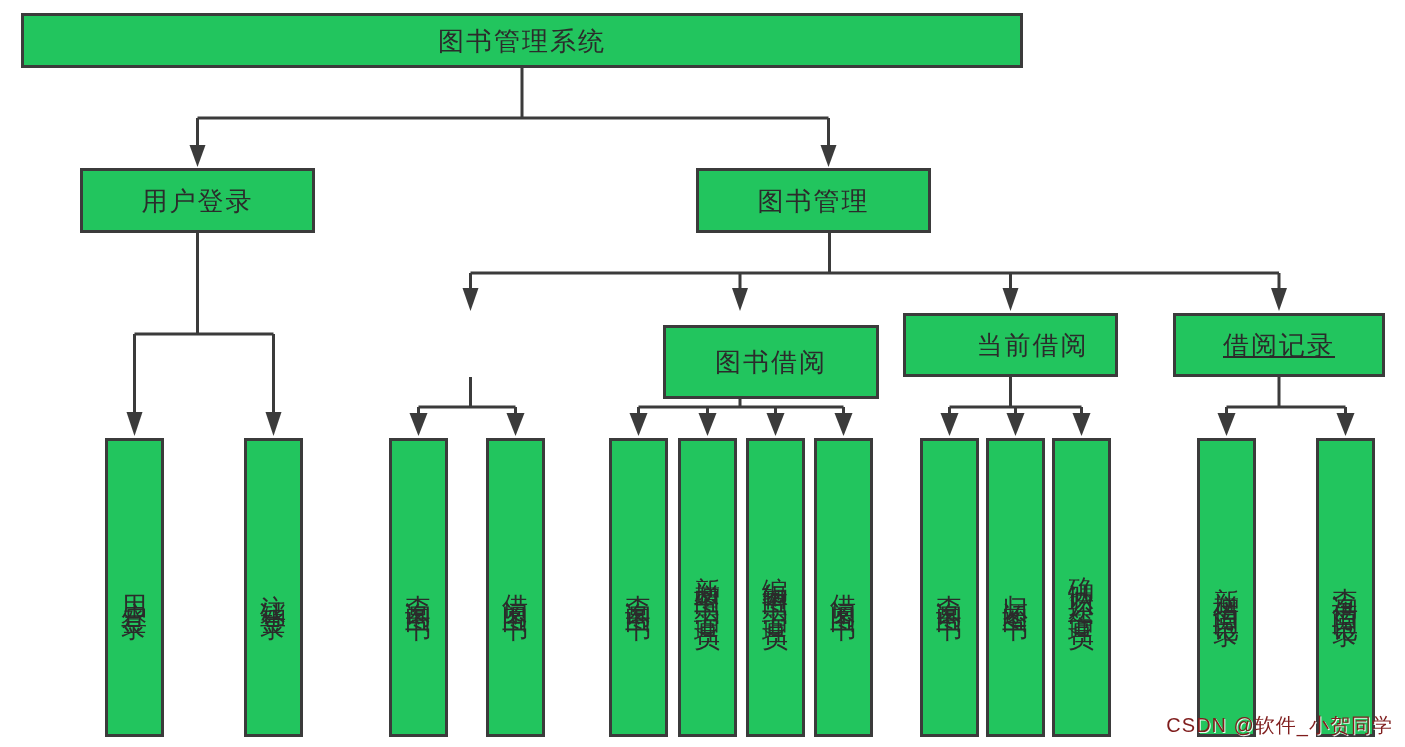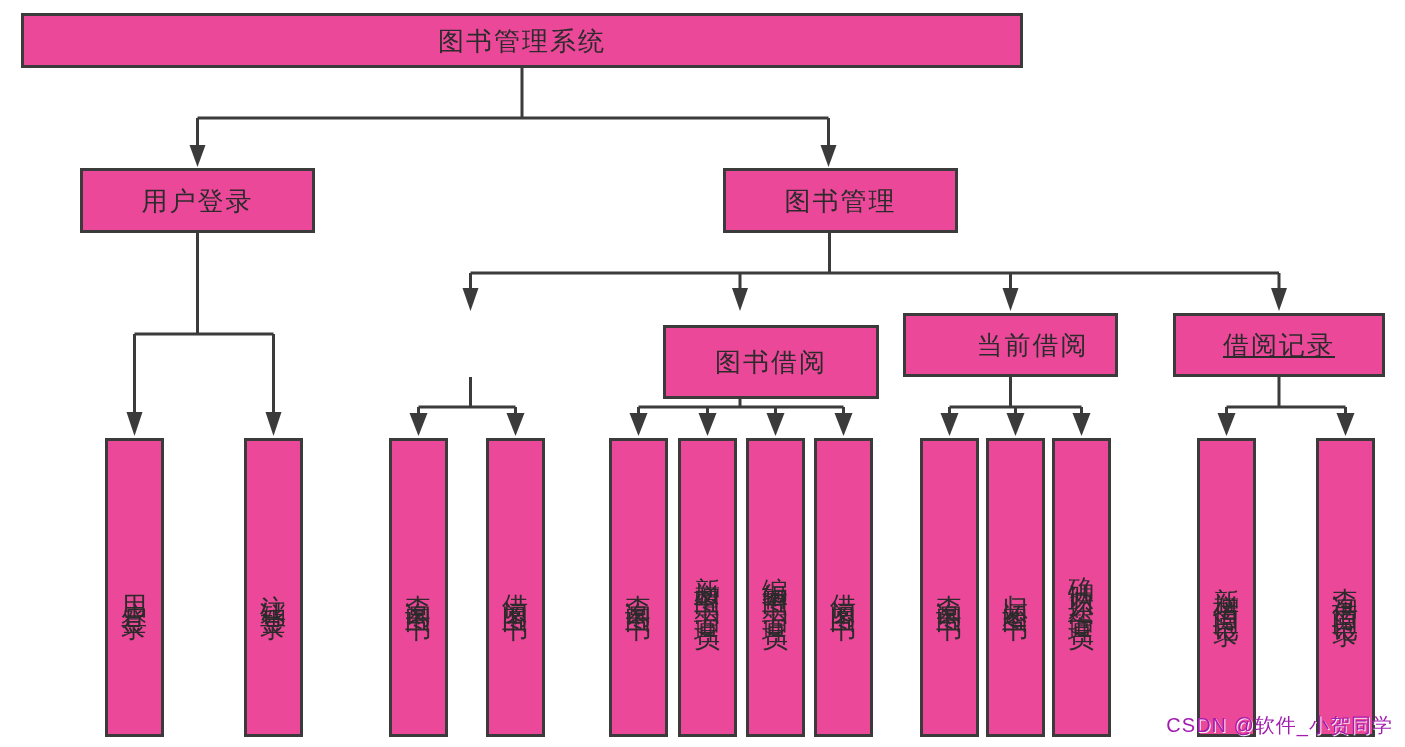--- a/index.html
+++ b/index.html
@@ -31,21 +31,21 @@
     stroke-width: 3;
     fill: none;
   }
   .wires polygon {
     fill: #3b3b3b;
     stroke: none;
   }
   .node {
     position: absolute;
     box-sizing: border-box;
-    background: #ec4899;
+    background: #22c55e;
     border: 3px solid #3b3b3b;
     display: flex;
     align-items: center;
     justify-content: center;
     color: #2b2b2b;
   }
   .node.h span {
     font-size: 26px;
     letter-spacing: 2px;
     white-space: nowrap;
@@ -56,21 +56,21 @@
     text-orientation: mixed;
     font-size: 26px;
     letter-spacing: 7px;
     line-height: 1;
   }
   .watermark {
     position: absolute;
     right: 12px;
     bottom: 8px;
     font-size: 20px;
-    color: #a21caf;
+    color: #7f1d1d;
     letter-spacing: 1px;
     white-space: nowrap;
     text-shadow: 1px 1px 0 rgba(255,255,255,0.9);
   }
 </style>
 </head>
 <body>
 
 <div class="stage">
 
@@ -117,21 +117,21 @@
     </g>
   </svg>
 
   <div class="node h" style="left:21px; top:13px; width:1002px; height:55px;">
     <span>图书管理系统</span>
   </div>
 
   <div class="node h" style="left:80px; top:168px; width:235px; height:65px;">
     <span>用户登录</span>
   </div>
-  <div class="node h" style="left:723px; top:168px; width:235px; height:65px;">
+  <div class="node h" style="left:696px; top:168px; width:235px; height:65px;">
     <span>图书管理</span>
   </div>
 
   <div class="node h" style="left:663px; top:313px; width:216px; height:74px;margin-top:12px;">
     <span>图书借阅</span>
   </div>
   <div class="node h" style="left:903px; top:313px; width:215px; height:64px;padding-left:44px;">
     <span>当前借阅</span>
   </div>
   <div class="node h" style="left:1173px; top:313px; width:212px; height:64px;text-decoration:underline;">

